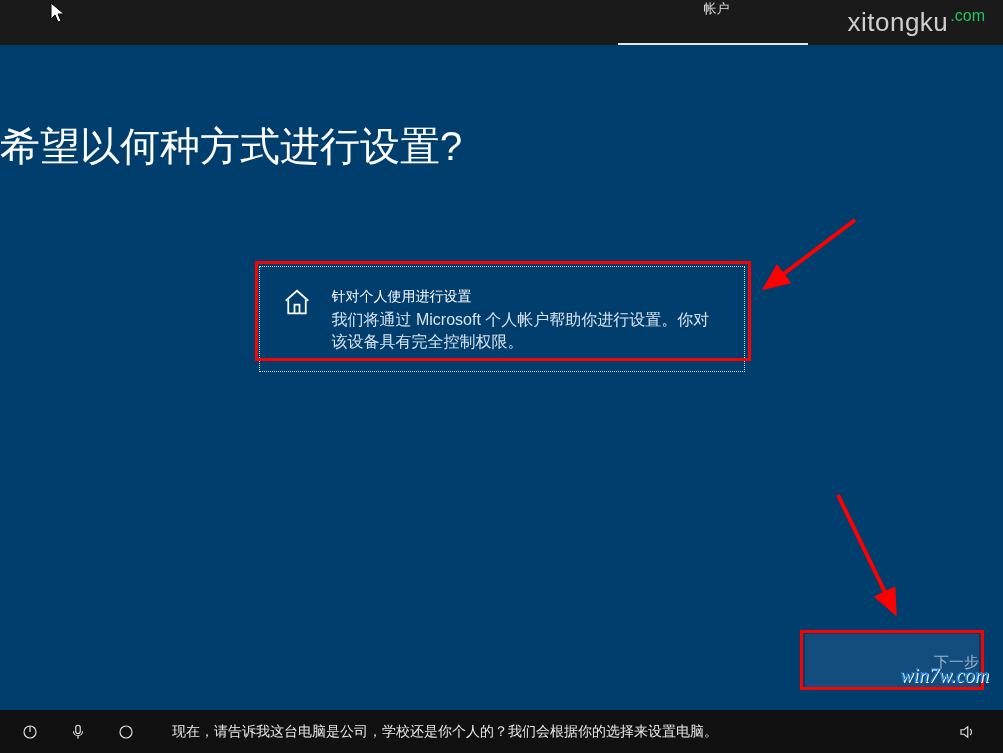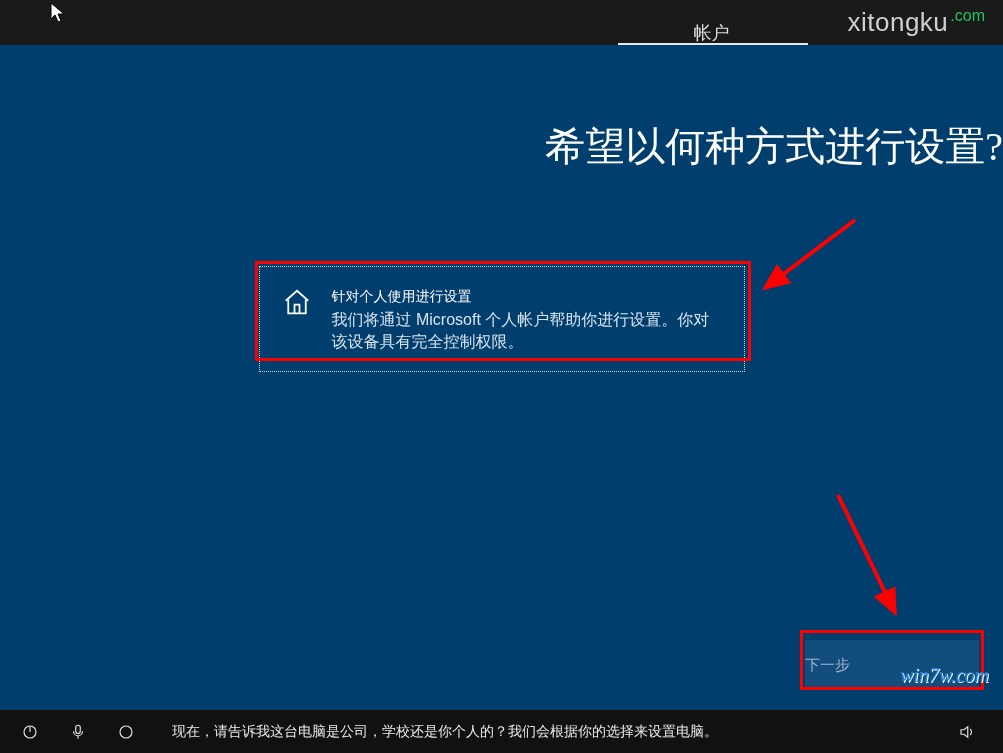--- a/index.html
+++ b/index.html
@@ -12,51 +12,50 @@
     display: flex;
     align-items: center;
     justify-content: flex-end;
     padding: 0 18px;
     color: #ccc;
     font-size: 13px;
     position: relative;
   }
   .tab-active {
     color: #ddd;
-    font-size: 18px;
+    font-size: 13px;
     padding: 0 8px;
     height: 45px;
     display: flex;
-    align-items: flex-end;
+    align-items: flex-start;
     position: relative;
     margin-right: 110px;
   }
   .tab-underline {
     position: absolute;
     bottom: 0;
     left: 618px;
     width: 190px;
     height: 2px;
     background: #e6e6e6;
   }
   .brand {
     display: flex;
     align-items: flex-start;
     gap: 2px;
   }
   .brand-main { font-size: 26px; font-weight: 300; color: #cfcfcf; letter-spacing: 0.5px; }
   .brand-sub { font-size: 16px; color: #22c55e; }
 
   .page-title {
-    text-align: right;
+    text-align: left;
     color: #fff;
     font-size: 40px;
     font-weight: 300;
     margin-top: 74px;
-    font-family: Liberation Serif, serif;
   }
 
   .options {
     width: 486px;
     margin: 92px auto 0;
   }
 
   .option {
     display: flex;
     gap: 18px;
@@ -80,29 +79,29 @@
   .option-title { font-weight: 400; margin-bottom: 2px; }
   .option-desc { color: #d8e4ee; font-size: 16px; }
 
   .option.org { margin-top: 2px; padding-top: 14px; }
 
   .next-btn {
     position: absolute;
     right: 24px;
     bottom: 63px;
     width: 174px;
-    height: 50px;
+    height: 56px;
     background: #124d7e;
     color: #9fb7ca;
     font-size: 15px;
     border: none;
     cursor: pointer;
     display: flex;
     align-items: center;
-    justify-content: flex-start;
+    justify-content: flex-end;
   }
 
   .bottombar {
     position: absolute;
     bottom: 0;
     left: 0;
     right: 0;
     height: 43px;
     background: #111;
     display: flex;

